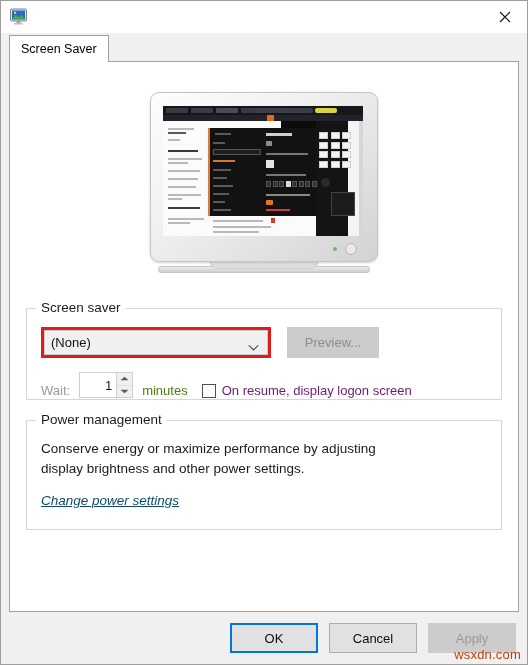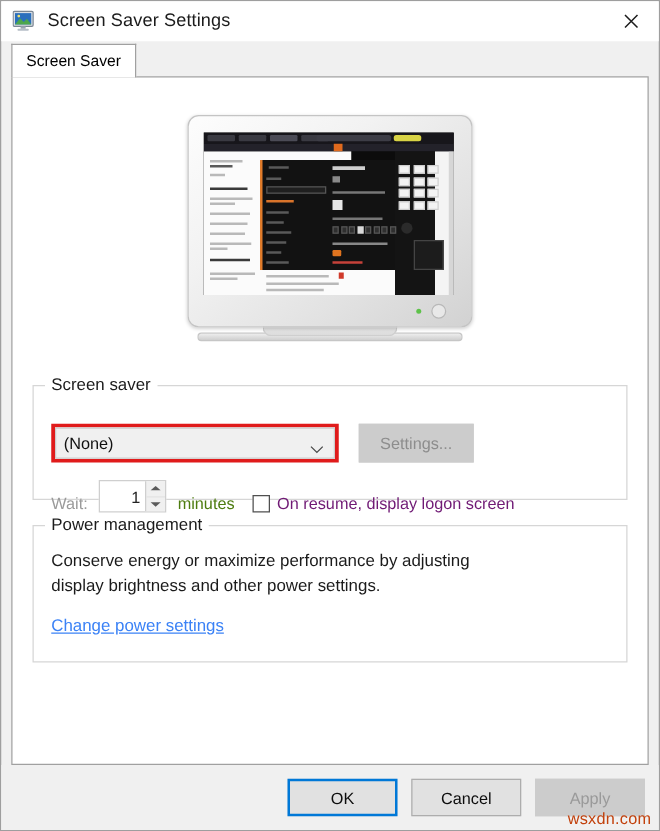--- a/index.html
+++ b/index.html
@@ -234,21 +234,21 @@
     color: #1b1b1b;
     white-space: nowrap;
   }
   .group.screensaver { margin-top: 6px; height: 92px; }
   .group.power { margin-top: 20px; height: 110px; }
 
   
   .ss-row1 {
     display: flex;
     align-items: center;
-    margin-top: 14px;
+    margin-top: 2px;
   }
   .combo-wrap {
     position: relative;
     width: 230px;
     height: 31px;
     border: 3px solid #e01b1b;
     box-sizing: border-box;
     flex: 0 0 auto;
   }
   .combo {
@@ -341,22 +341,23 @@
   .pm-text {
     font-size: 13.5px;
     color: #1b1b1b;
     line-height: 20px;
     margin-top: 2px;
   }
   .pm-link {
     display: inline-block;
     margin-top: 14px;
     font-size: 13.5px;
-    color: #3b82f6;
+    color: #0c4a6e;
     text-decoration: underline;
+    font-style: italic;
   }
 
   
   .footer {
     height: 52px;
     min-height: 52px;
     display: flex;
     align-items: center;
     justify-content: flex-end;
     padding-right: 11px;
@@ -404,21 +405,20 @@
     <div class="title-icon">
       <svg viewBox="0 0 18 18" width="18" height="18">
         <rect x="0.5" y="1" width="16" height="12" rx="1" fill="#d8dde3" stroke="#7b8794" stroke-width="1"></rect>
         <rect x="2" y="2.5" width="13" height="9" fill="#2a6fbd"></rect>
         <path d="M2 11.5 L6 6.5 L9 9.5 L11.5 7 L15 11.5 Z" fill="#4ca64c"></path>
         <circle cx="5" cy="4.8" r="1.1" fill="#f2e36b"></circle>
         <rect x="6.5" y="13" width="4" height="2" fill="#9aa5b1"></rect>
         <rect x="4" y="15" width="9" height="1.6" rx="0.6" fill="#b6bec7"></rect>
       </svg>
     </div>
-    <div class="title-text">Screen Saver Settings</div>
     <div class="close-btn">
       <svg viewBox="0 0 12 12" width="12" height="12">
         <path d="M1 1 L11 11 M11 1 L1 11" stroke="#1b1b1b" stroke-width="1.2" fill="none"></path>
       </svg>
     </div>
   </div>
 
   <div class="tabstrip">
     <div class="tab">
       <span>Screen Saver</span>
@@ -538,21 +538,21 @@
           <div class="combo">
             <span>(None)</span>
             <span class="combo-arrow">
               <svg viewBox="0 0 11 7" width="11" height="7">
                 <path d="M0.8 0.8 L5.5 5.4 L10.2 0.8" stroke="#4a4a4a" stroke-width="1.1" fill="none"></path>
               </svg>
             </span>
           </div>
         </div>
         <div class="btn">
-          <span>Settings...</span>
+          <span>Preview...</span>
         </div>
       </div>
 
       <div class="ss-row2">
         <span class="lbl-dim">Wait:</span>
         <div class="spin">
           <div class="spin-val">1</div>
           <div class="spin-btns">
             <div class="spin-up">
               <svg viewBox="0 0 9 5" width="9" height="5">

